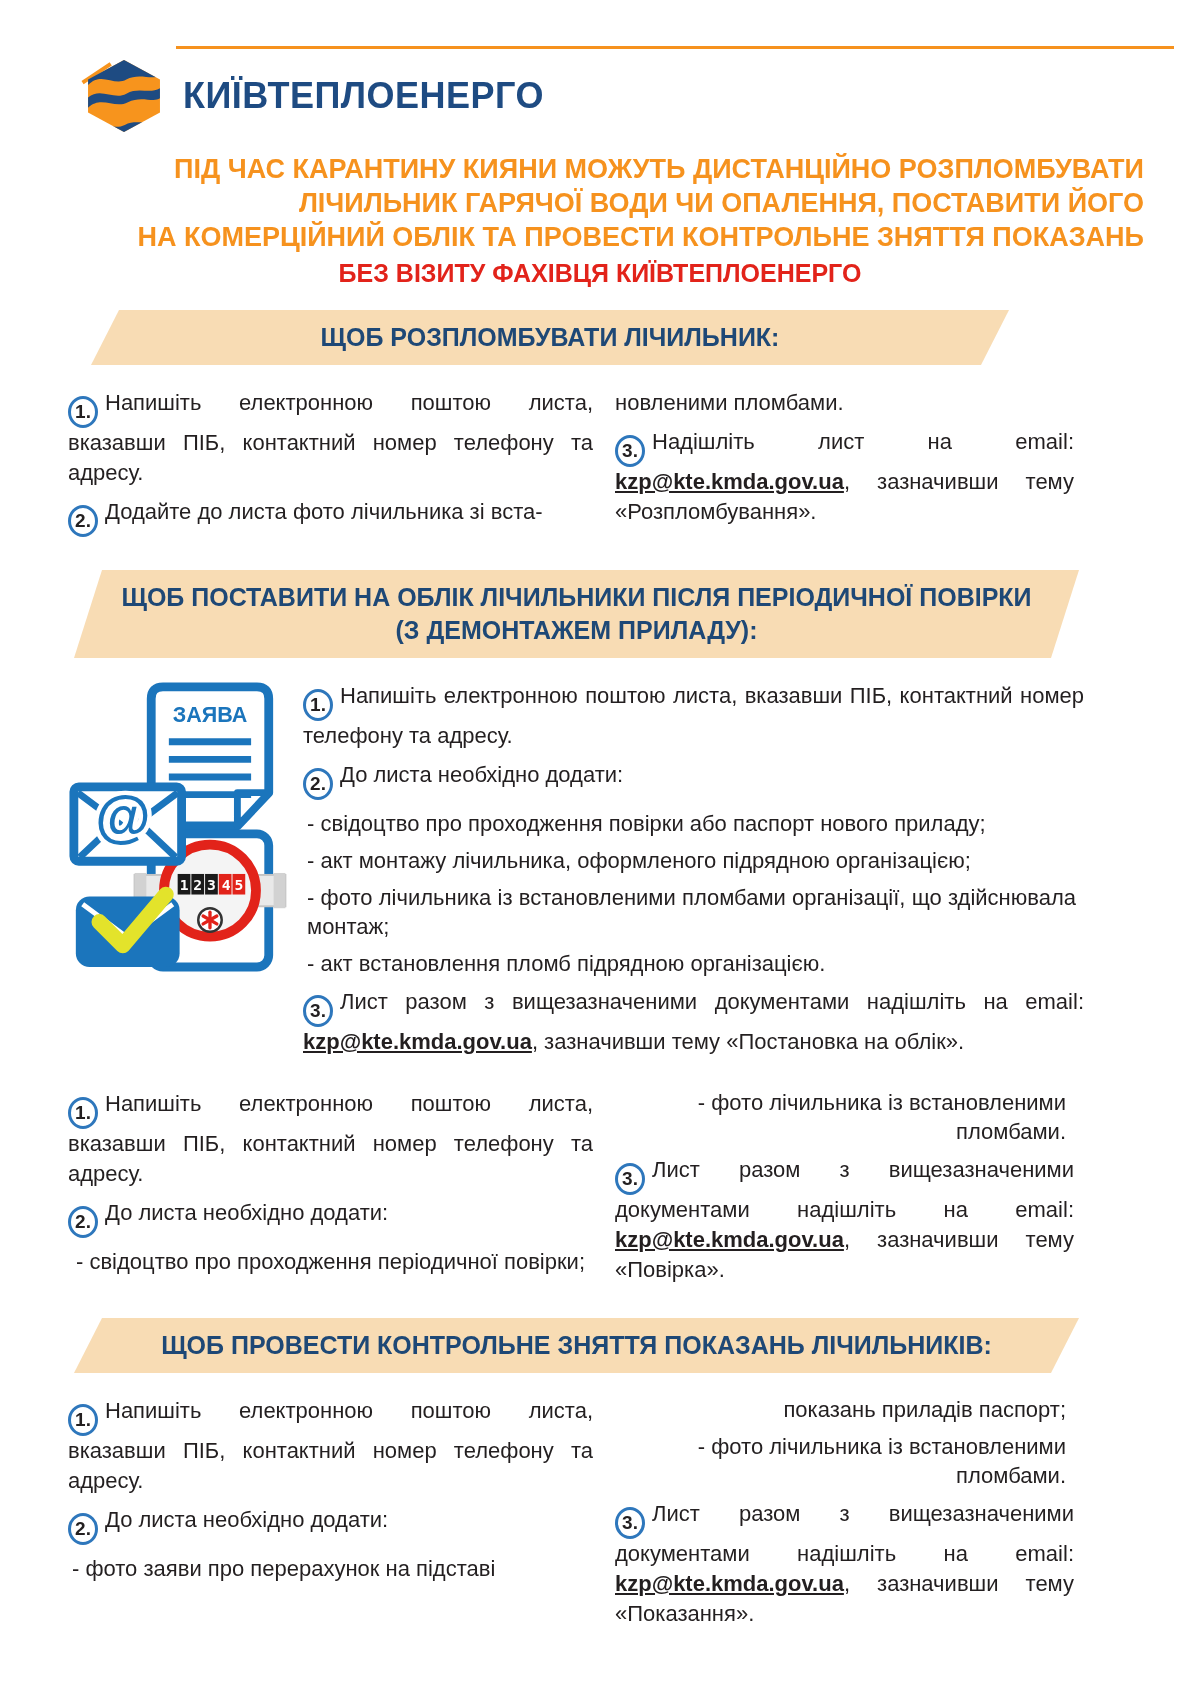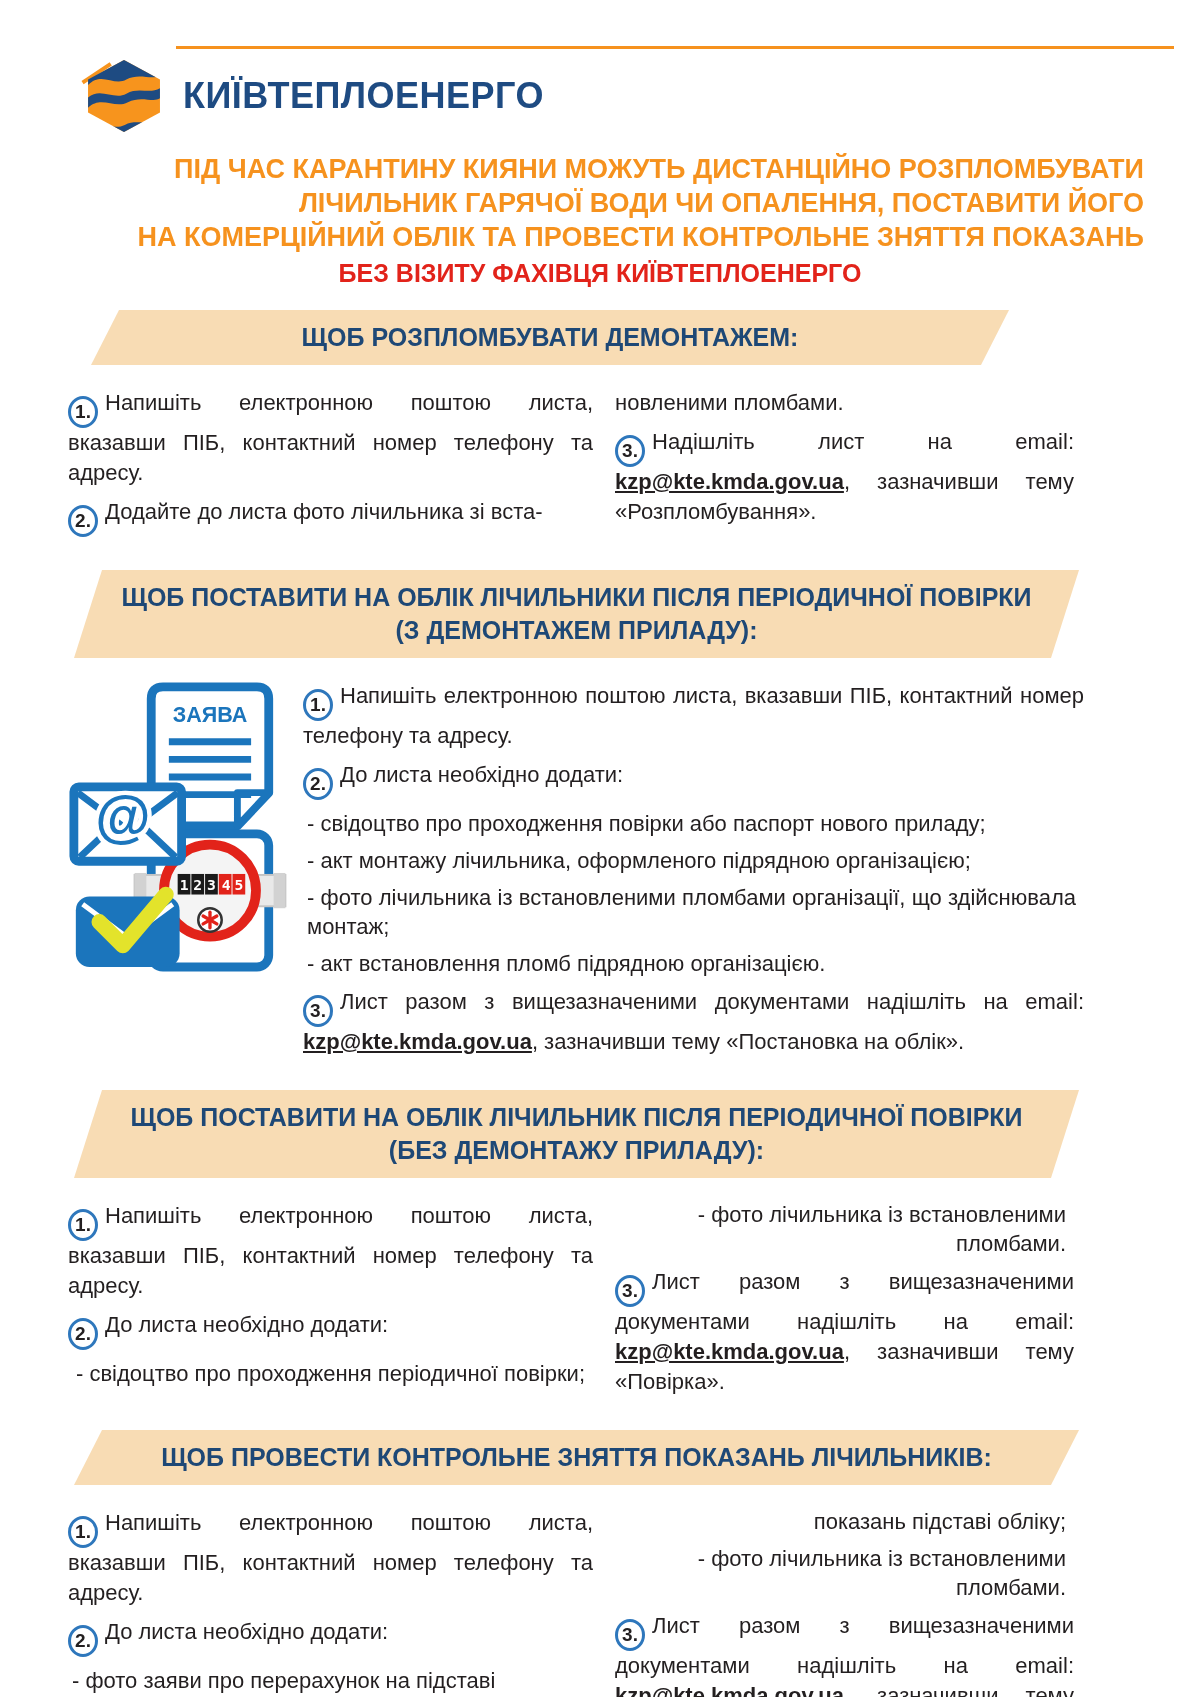--- a/index.html
+++ b/index.html
@@ -77,21 +77,21 @@
 
   <h1 class="headline">
     <span>ПІД ЧАС КАРАНТИНУ КИЯНИ МОЖУТЬ ДИСТАНЦІЙНО РОЗПЛОМБУВАТИ</span>
     <span>ЛІЧИЛЬНИК ГАРЯЧОЇ ВОДИ ЧИ ОПАЛЕННЯ, ПОСТАВИТИ ЙОГО</span>
     <span>НА КОМЕРЦІЙНИЙ ОБЛІК ТА ПРОВЕСТИ КОНТРОЛЬНЕ ЗНЯТТЯ ПОКАЗАНЬ</span>
   </h1>
   <div class="subheadline">БЕЗ ВІЗИТУ ФАХІВЦЯ КИЇВТЕПЛОЕНЕРГО</div>
 
   <section>
     <div class="banner banner-s1">
-      <span>ЩОБ РОЗПЛОМБУВАТИ ДЕМОНТАЖЕМ:</span>
+      <span>ЩОБ РОЗПЛОМБУВАТИ ЛІЧИЛЬНИК:</span>
     </div>
     <div class="cols">
       <div class="col-l">
         <p class="step"><span class="num">
               <span>1.</span>
             </span><span>Напишіть електронною поштою листа, вказавши ПІБ, контактний номер телефону та адресу.</span></p>
         <p class="step"><span class="num">
               <span>2.</span>
             </span><span>Додайте до листа фото лічильника зі вста-</span></p>
       </div>
@@ -176,24 +176,20 @@
         <p class="doc-item">- акт встановлення пломб підрядною організацією.</p>
         <p class="step"><span class="num">
               <span>3.</span>
             </span><span>Лист разом з вищезазначеними документами надішліть на email:</span>
           <span class="email">kzp@kte.kmda.gov.ua</span><span>, зазначивши тему «Постановка на облік».</span></p>
       </div>
     </div>
   </section>
 
   <section>
-    <div class="banner banner-wide">
-      <span>ЩОБ ПОСТАВИТИ НА ОБЛІК ЛІЧИЛЬНИК ПІСЛЯ ПЕРІОДИЧНОЇ ПОВІРКИ</span>
-      <span>(БЕЗ ДЕМОНТАЖУ ПРИЛАДУ):</span>
-    </div>
     <div class="cols">
       <div class="col-l">
         <p class="step"><span class="num">
               <span>1.</span>
             </span><span>Напишіть електронною поштою листа, вказавши ПІБ, контактний номер телефону та адресу.</span></p>
         <p class="step"><span class="num">
               <span>2.</span>
             </span><span>До листа необхідно додати:</span></p>
         <p class="doc-item plain">- свідоцтво про проходження періодичної повірки;</p>
       </div>
@@ -215,21 +211,21 @@
       <div class="col-l">
         <p class="step"><span class="num">
               <span>1.</span>
             </span><span>Напишіть електронною поштою листа, вказавши ПІБ, контактний номер телефону та адресу.</span></p>
         <p class="step"><span class="num">
               <span>2.</span>
             </span><span>До листа необхідно додати:</span></p>
         <p class="doc-item">- фото заяви про перерахунок на підставі</p>
       </div>
       <div class="col-r">
-        <p class="doc-item plain">показань підставі обліку;</p>
+        <p class="doc-item plain">показань приладів паспорт;</p>
         <p class="doc-item plain">- фото лічильника із встановленими пломбами.</p>
         <p class="step"><span class="num">
               <span>3.</span>
             </span><span>Лист разом з вищезазначеними документами надішліть на email:</span>
           <span class="email">kzp@kte.kmda.gov.ua</span><span>, зазначивши тему «Показання».</span></p>
       </div>
     </div>
   </section>
 
 </div>

